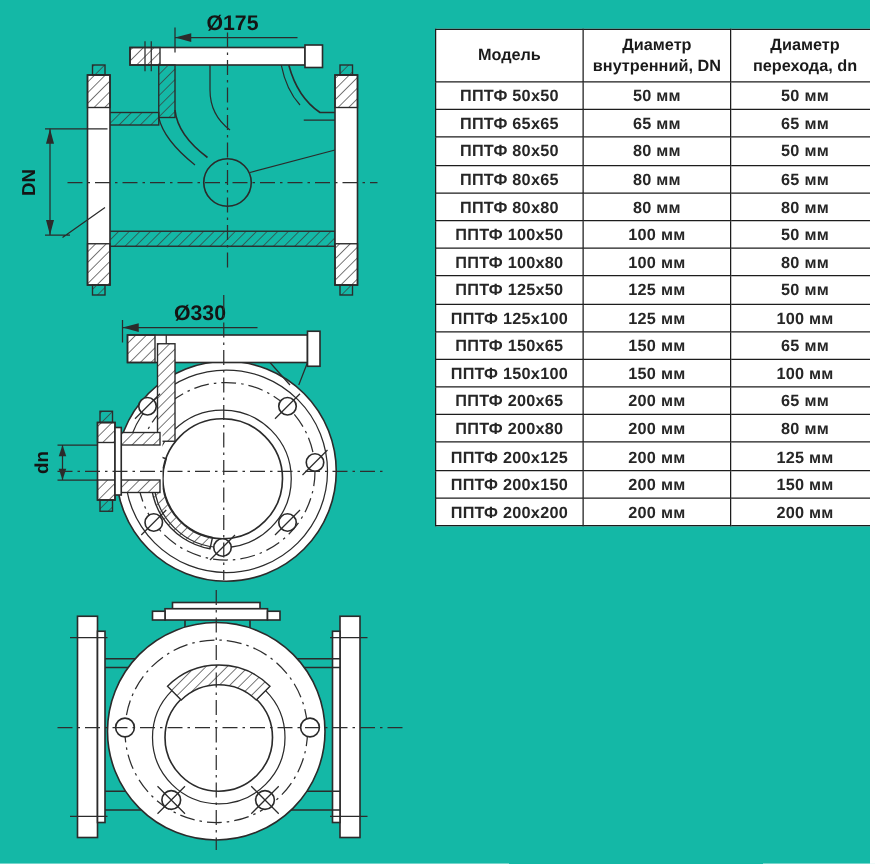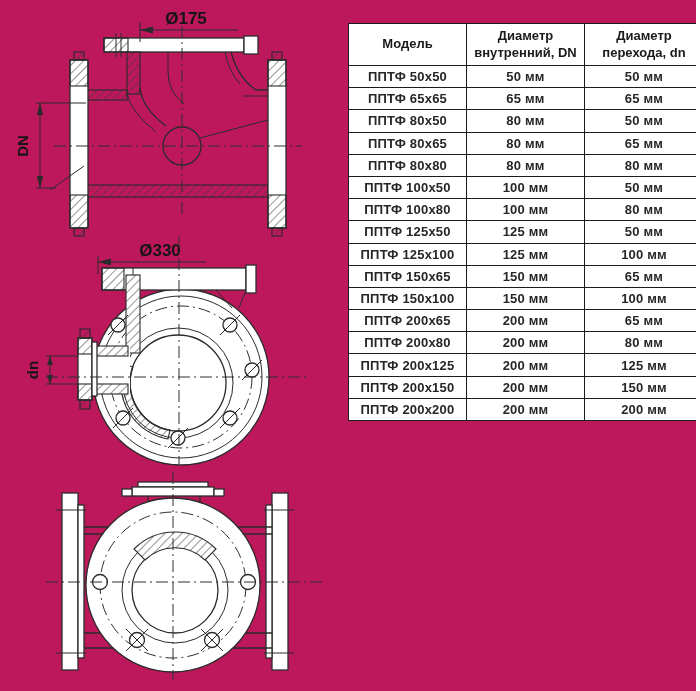--- a/index.html
+++ b/index.html
@@ -1,16 +1,16 @@
 <!DOCTYPE html>
 <html><head>
 <meta charset="utf-8">
 <style>
   html,body{margin:0;padding:0;background:#fff;}
-  .stage{position:relative;width:696px;height:691px;background:#be185d;overflow:hidden;
+  .stage{position:relative;width:696px;height:691px;background:#14b8a6;overflow:hidden;
          font-family:"Liberation Sans",sans-serif;}
   .view{position:absolute;}
   
   .ln  {fill:none;stroke:#2b2b2b;stroke-width:1.3;}
   .lnw {fill:#ffffff;stroke:#2b2b2b;stroke-width:1.3;}
   .thin{fill:none;stroke:#2b2b2b;stroke-width:1;}
   .cl  {fill:none;stroke:#2e2e2e;stroke-width:1;stroke-dasharray:12 4 2 4;}
   .arr {fill:#2b2b2b;stroke:none;}
   .hat {stroke:#2b2b2b;stroke-width:1.1;}
   .dimtxt {font:700 17px "Liberation Sans",sans-serif;fill:#141414;}

